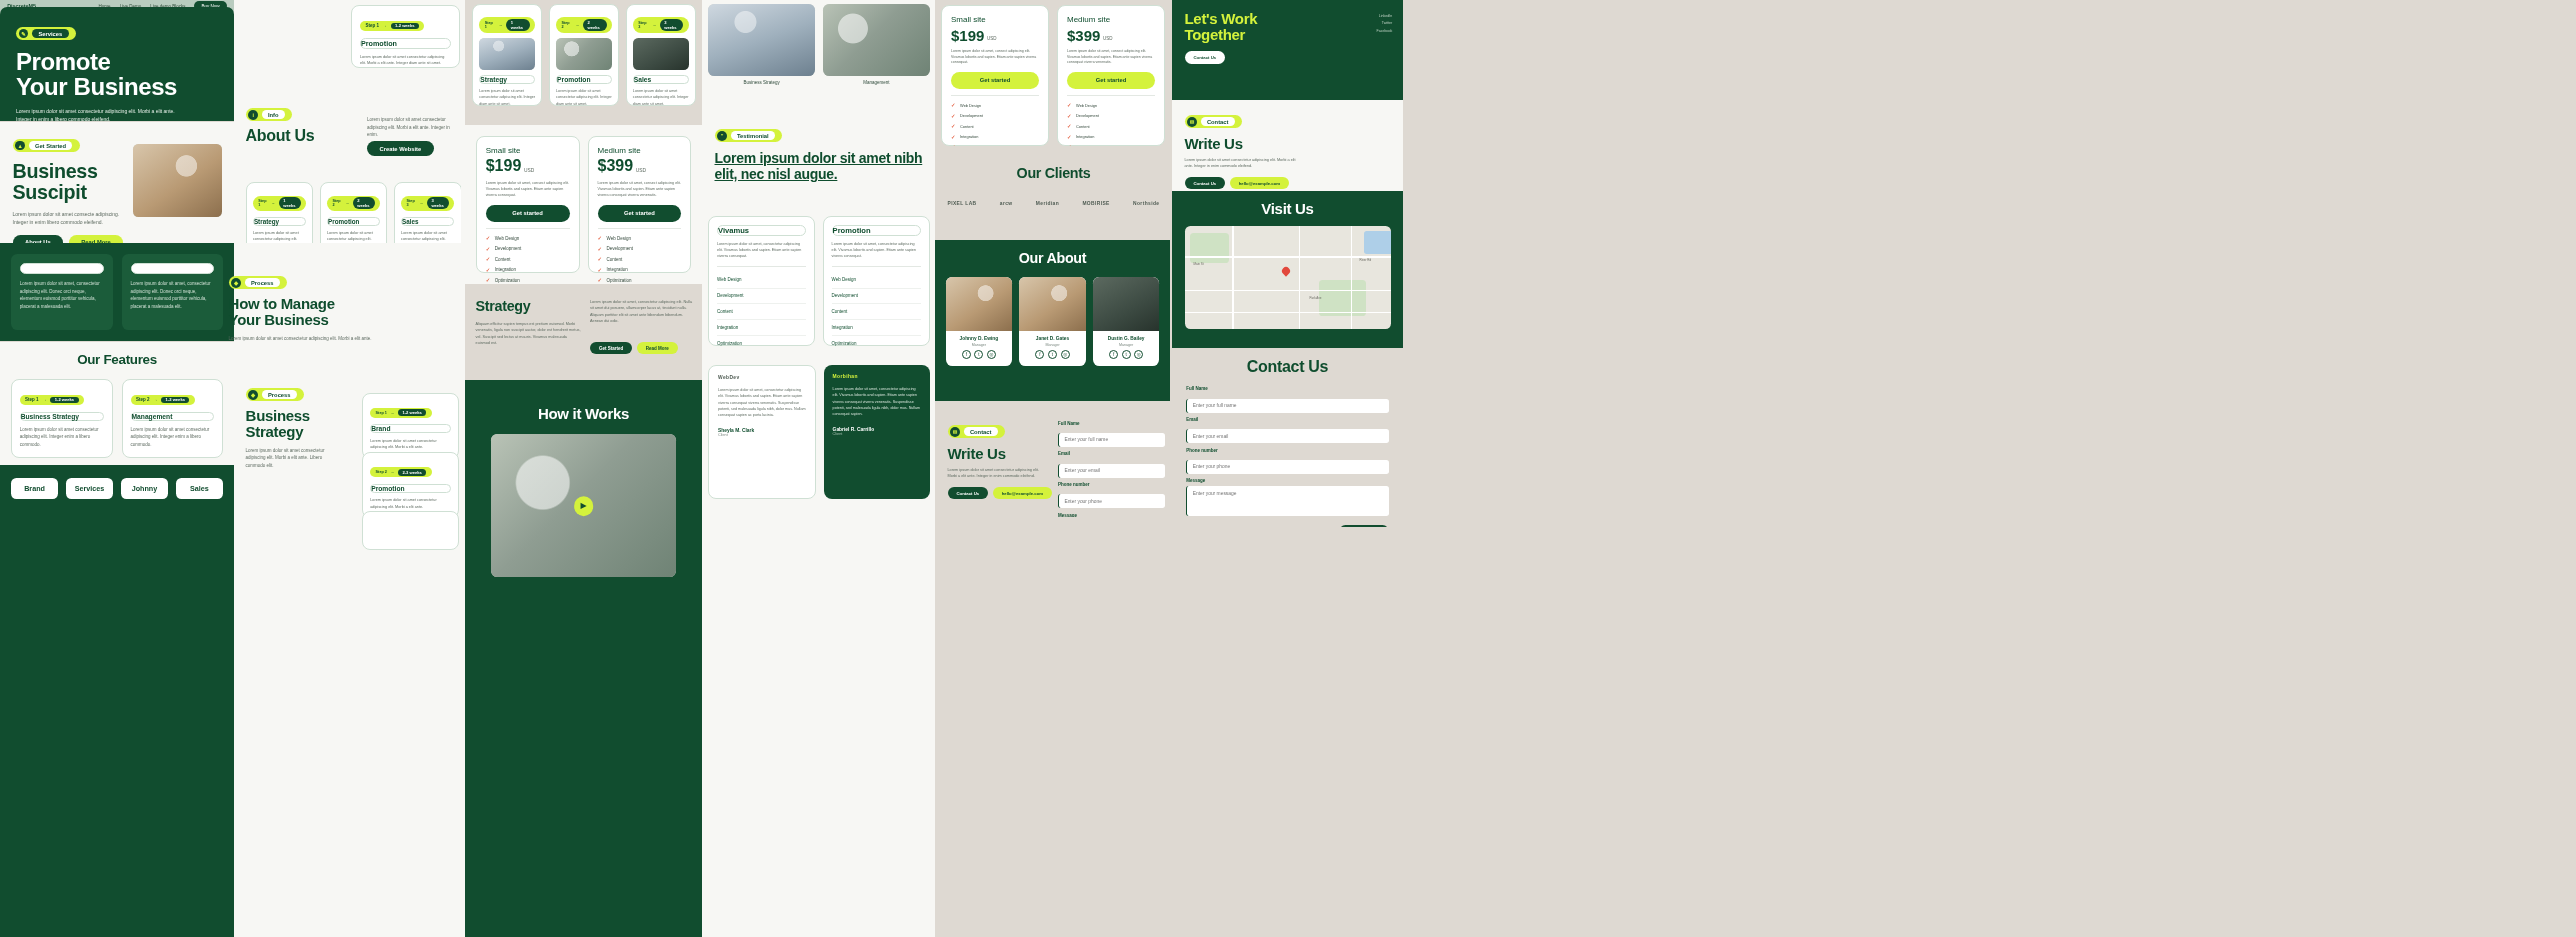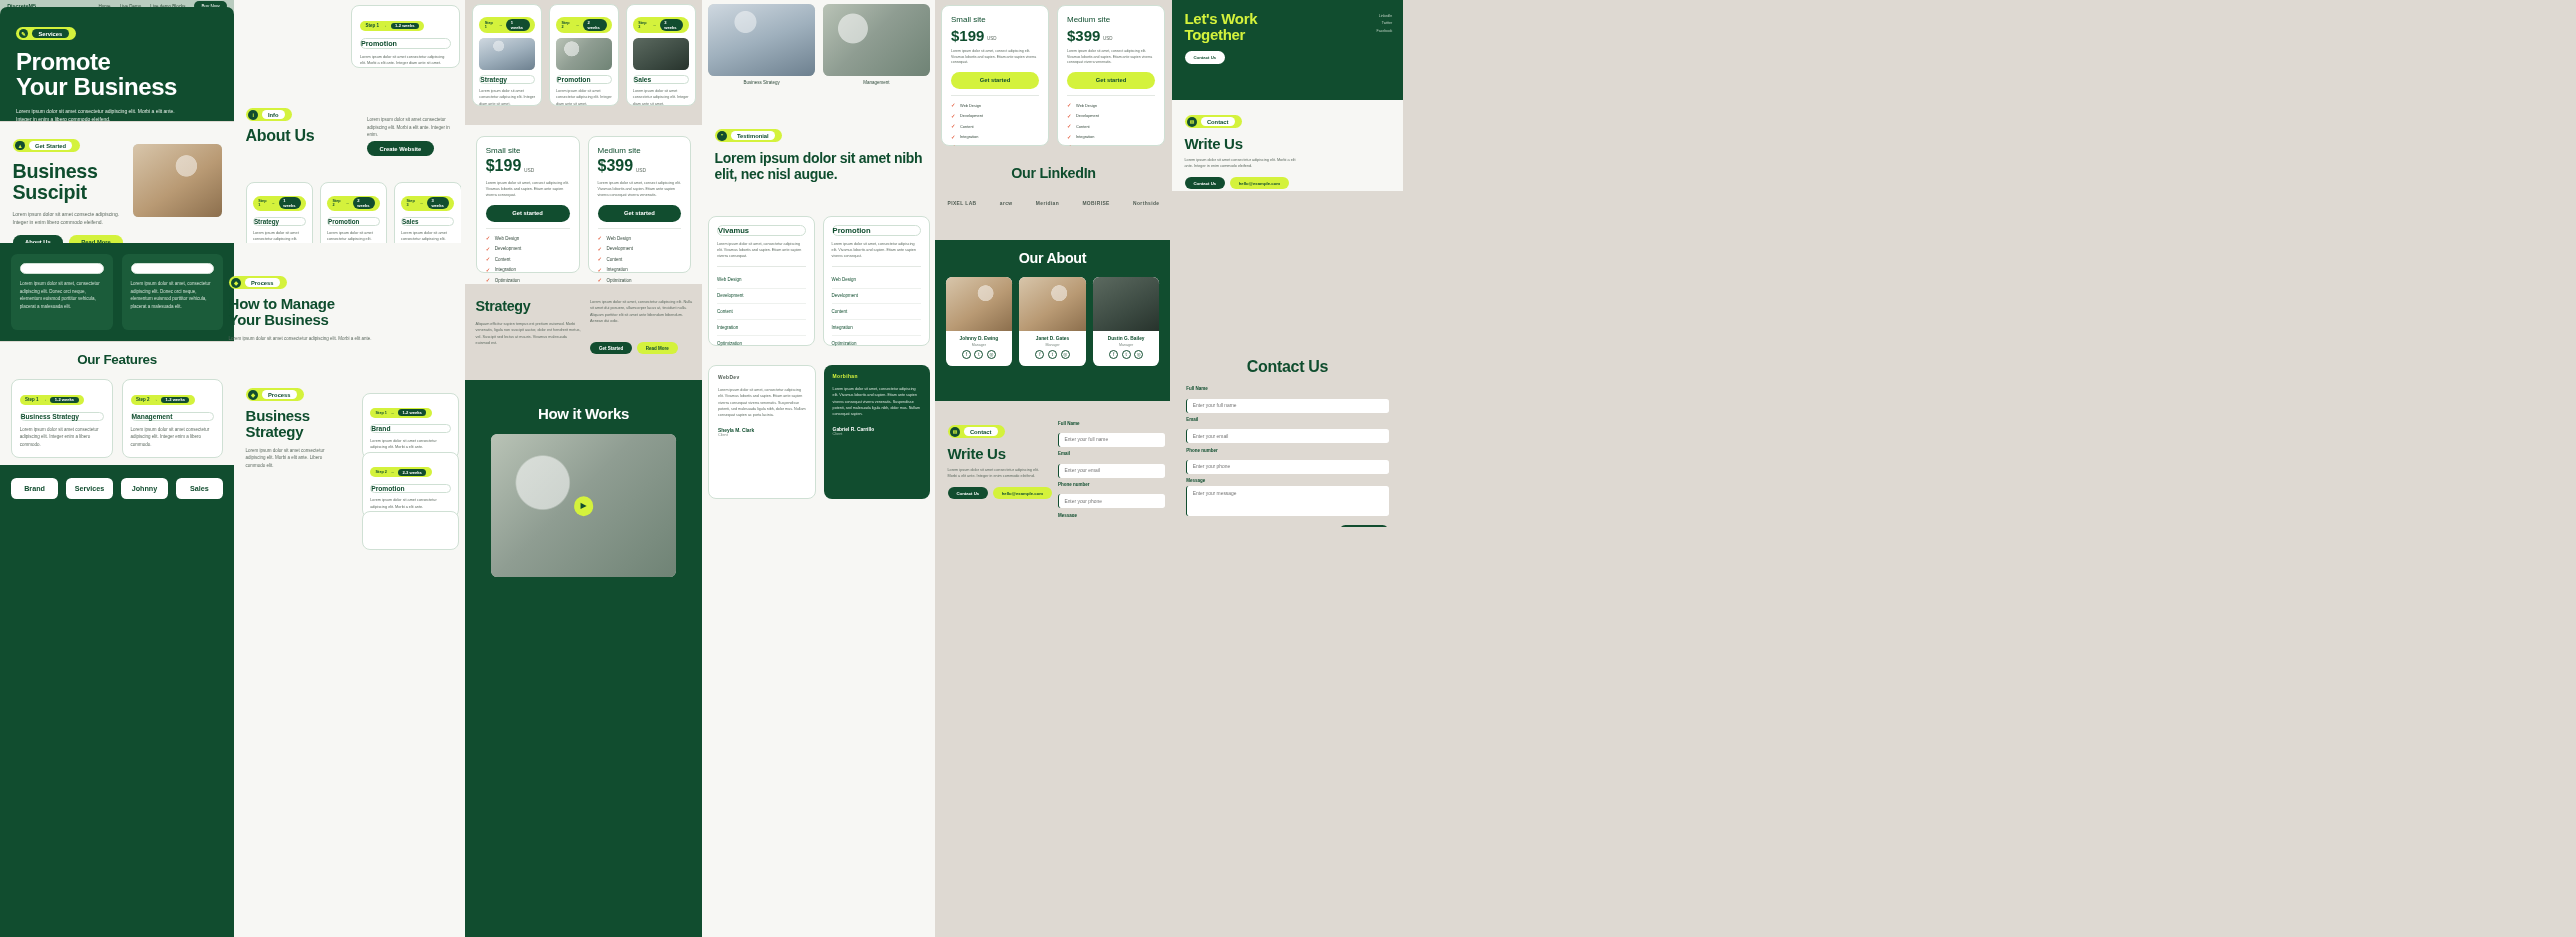--- a/index.html
+++ b/index.html
@@ -430,21 +430,21 @@
     <div style="flex:1;">
       <div class="imgph cool" style="height:72px;border-radius:6.3px;"></div>
       <div style="text-align:center;font-size:4.5px;margin-top:4.5px;color:#2e4a3a;">Business Strategy</div>
     </div>
     <div style="flex:1;">
       <div class="imgph" style="height:72px;border-radius:6.3px;"></div>
       <div style="text-align:center;font-size:4.5px;margin-top:4.5px;color:#2e4a3a;">Management</div>
     </div>
   </div>
 
-  <div class="panel cream" style="left:702px;top:114px;width:233px;height:89px;padding:10.7px 12.5px;">
+  <div class="panel cream" style="left:702px;top:114px;width:233px;height:89px;padding:10.7px 12.5px;text-decoration:underline;">
     <span class="pill light">
       <span class="dot">”</span>
       <span class="cap">Testimonial</span>
     </span>
     <h2 class="sec" style="margin-top:7.2px;font-size:14px;line-height:1.18;">Lorem ipsum dolor sit amet nibh elit, nec nisl augue.</h2>
   </div>
 
   <div class="panel" style="left:708px;top:216px;width:222px;height:130px;display:flex;gap:7.2px;">
     <div class="card" style="flex:1;padding:8px;">
       <h3 class="card" style="font-size:7.6px;">Vivamus</h3>
@@ -546,21 +546,21 @@
         </div>
       <div class="checkrow" style="font-size:3.9px;">
           <span class="ck">✓</span>
           <span>Optimization</span>
         </div>
       
     </div>
   </div>
 
   <div class="panel beige" style="left:935px;top:157px;width:237px;height:94px;padding:9px 12.5px;">
-    <h2 class="sec" style="text-align:center;font-size:14.3px;">Our LinkedIn</h2>
+    <h2 class="sec" style="text-align:center;font-size:14.3px;">Our Clients</h2>
     <div class="logo-row" style="margin-top:19.7px;">
       <div class="logo-mark">PIXEL LAB</div>
       <div class="logo-mark">arcw</div>
       <div class="logo-mark">Meridian</div>
       <div class="logo-mark">MOBIRISE</div>
       <div class="logo-mark">Northside</div>
     </div>
   </div>
 
   <div class="panel green" style="left:935px;top:240px;width:235px;height:161px;padding:10.7px;">
@@ -649,20 +649,38 @@
       <span class="cap">Contact</span>
     </span>
     <h2 class="sec" style="margin-top:7.2px;font-size:15px;">Write Us</h2>
     <p class="tiny2 muted" style="margin-top:5.4px;width:112px;font-size:3.8px;">Lorem ipsum dolor sit amet consectetur adipiscing elit. Morbi a elit ante. Integer in enim commodo eleifend.</p>
     <div style="margin-top:7.2px;display:flex;gap:4.5px;">
       <button class="btn" style="font-size:4.3px;padding:3.6px 9px;">Contact Us</button>
       <button class="btn lime" style="font-size:4.3px;padding:3.6px 9px;">hello@example.com</button>
     </div>
   </div>
 
+  <div class="panel green" style="left:1172px;top:191px;width:231px;height:157px;padding:9.8px 12.5px;">
+    <h2 class="sec" style="color:#fff;text-align:center;font-size:15px;">Visit Us</h2>
+    <div class="mapbox" style="margin-top:9px;height:103px;border-radius:5.4px;">
+      <div class="green-area" style="left:5.4px;top:7.2px;width:39px;height:30px;"></div>
+      <div class="green-area" style="left:134px;top:54px;width:47px;height:36px;"></div>
+      <div class="water" style="left:179px;top:5.4px;width:36px;height:23px;"></div>
+      <div class="road" style="left:0;top:30px;width:206px;height:2.2px;"></div>
+      <div class="road" style="left:0;top:64px;width:206px;height:1.8px;"></div>
+      <div class="road" style="left:47px;top:0;width:2.2px;height:103px;"></div>
+      <div class="road" style="left:114px;top:0;width:1.8px;height:103px;"></div>
+      <div class="road" style="left:166px;top:0;width:1.8px;height:103px;"></div>
+      <div class="road" style="left:0;top:86px;width:206px;height:1.4px;"></div>
+      <div class="pin" style="left:97px;top:41px;"></div>
+      <div class="lbl" style="left:9px;top:36px;">Main St</div>
+      <div class="lbl" style="left:125px;top:70px;">Park Ave</div>
+      <div class="lbl" style="left:175px;top:32px;">River Rd</div>
+    </div>
+  </div>
 
   <div class="panel beige" style="left:1172px;top:348px;width:231px;height:179px;padding:10.7px 14.3px;">
     <h2 class="sec" style="text-align:center;font-size:16px;">Contact Us</h2>
     <div style="margin-top:10.7px;">
       <div class="field-label" style="font-size:4.5px;">Full Name</div>
       <input class="field" placeholder="Enter your full name" style="">
       <div class="field-label" style="font-size:4.5px;margin-top:4.5px;">Email</div>
       <input class="field" placeholder="Enter your email" style="">
       <div class="field-label" style="font-size:4.5px;margin-top:4.5px;">Phone number</div>
       <input class="field" placeholder="Enter your phone" style="">

